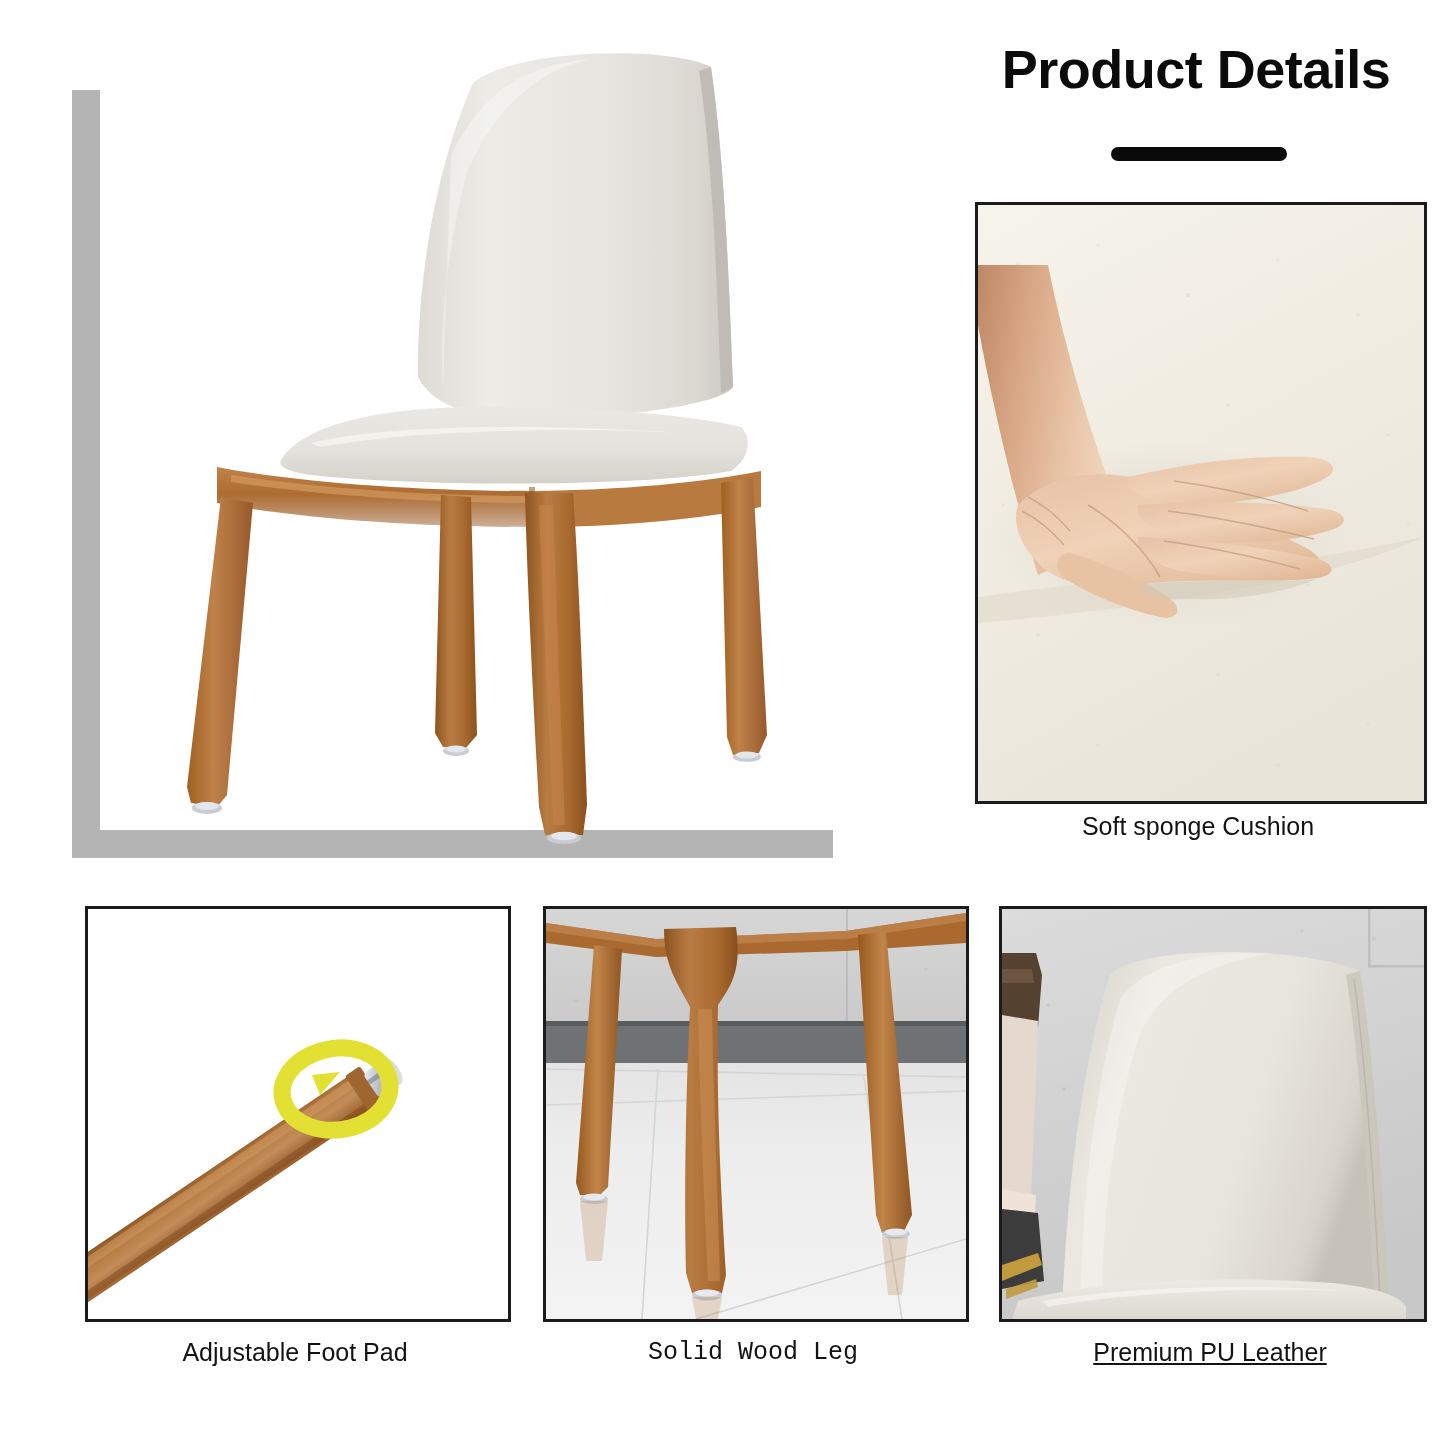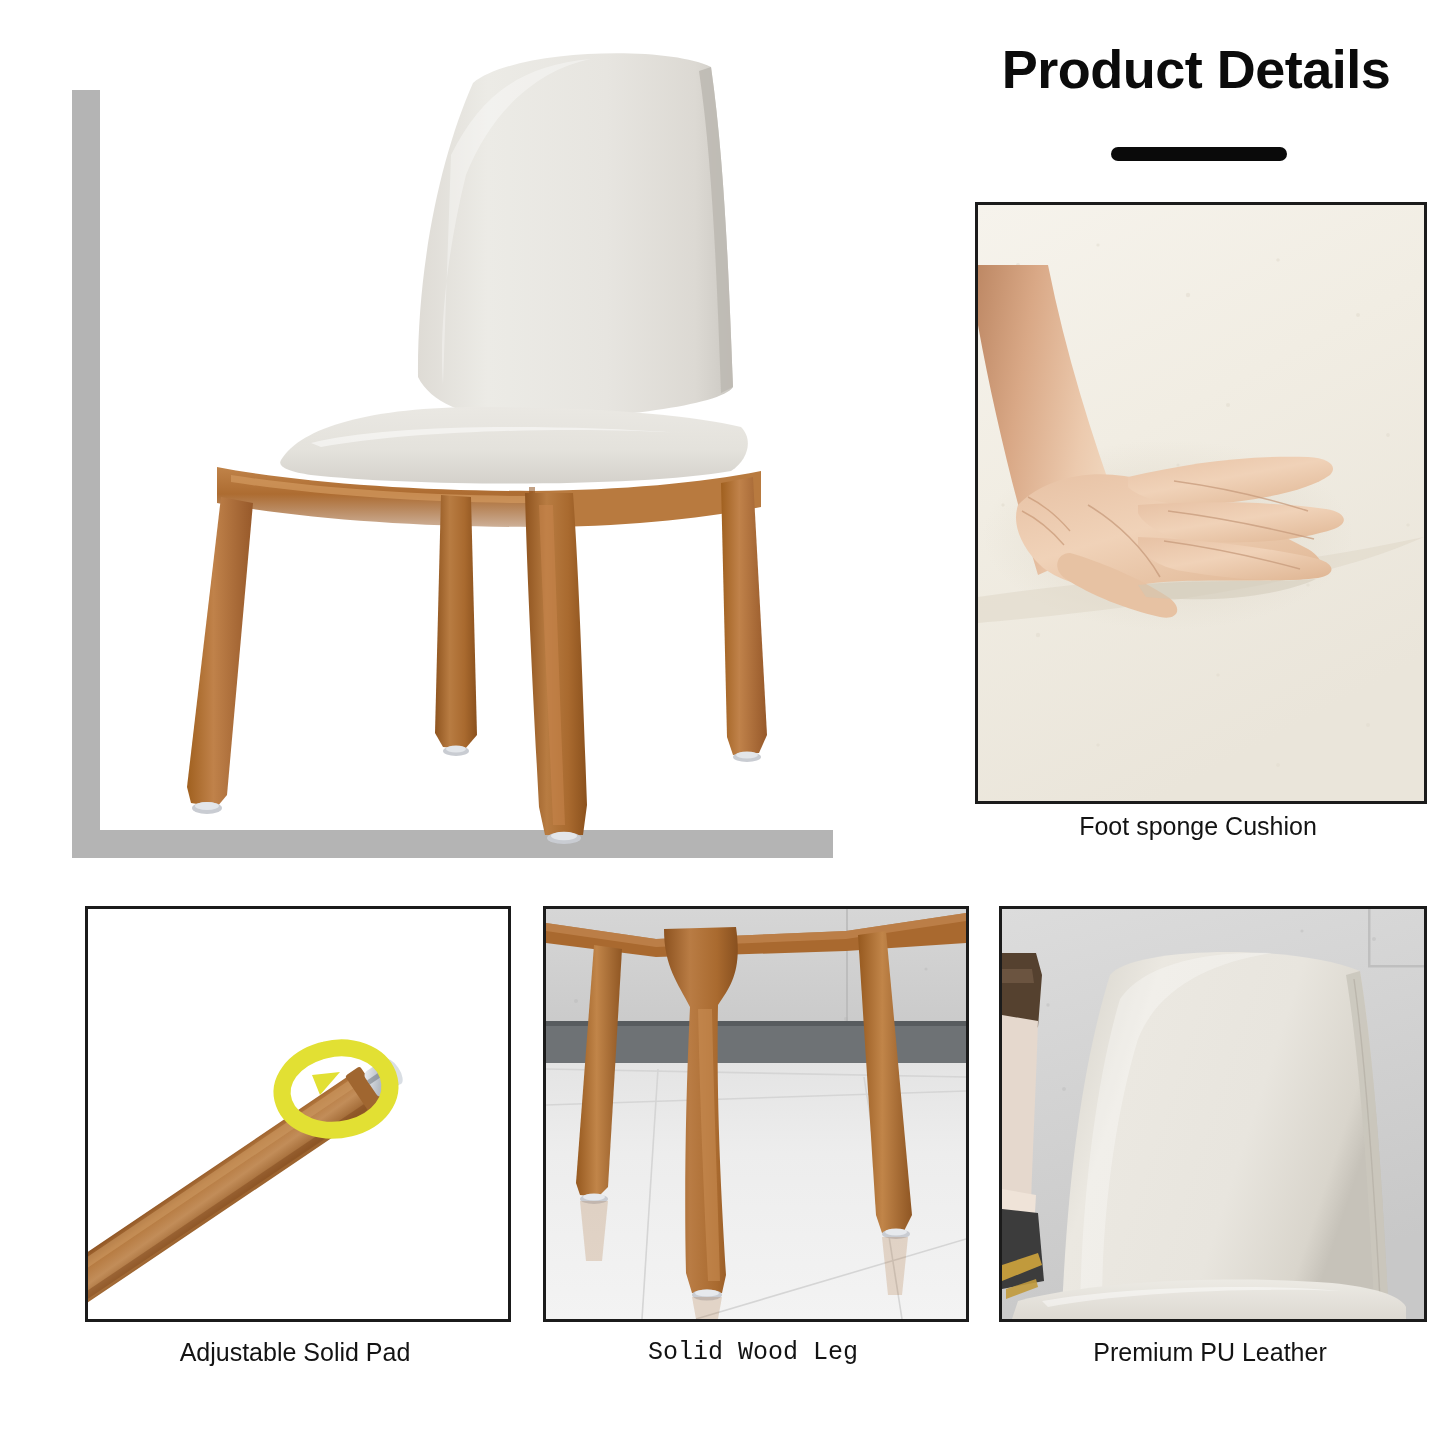--- a/index.html
+++ b/index.html
@@ -93,21 +93,21 @@
   #panel-cushion { left: 944px; top: 202px; width: 446px; height: 596px; }
   #cap-cushion   { left: 944px; top: 812px; width: 446px; }
 
   #panel-footpad { left: 54px;  top: 906px; width: 420px; height: 410px; }
   #cap-footpad   { left: 54px;  top: 1338px; width: 420px; }
 
   #panel-leg     { left: 512px; top: 906px; width: 420px; height: 410px; }
   #cap-leg       { left: 512px; top: 1338px; width: 420px; font-family: Liberation Mono, monospace; }
 
   #panel-leather { left: 968px; top: 906px; width: 422px; height: 410px; }
-  #cap-leather   { left: 968px; top: 1338px; width: 422px; }
+  #cap-leather   { left: 968px; top: 1338px; width: 422px; text-decoration: underline; }
 </style>
 </head>
 <body>
 
 <div id="page">
 
   <div class="page-title">Product Details</div>
   <div class="title-underline"></div>
 
   <div class="bracket-v"></div>
@@ -269,21 +269,21 @@
 
         <g stroke="#c2906d" stroke-width="1.4" fill="none" opacity="0.6">
           <path d="M50 292 C66 300 80 312 92 326"></path>
           <path d="M44 306 C60 314 74 326 86 340"></path>
         </g>
 
         <path d="M160 380 C220 374 286 378 338 374 C300 392 230 398 168 392 Z" fill="#cfc7b6" opacity="0.5"></path>
       </svg>
     </div>
   </div>
-  <div class="caption" id="cap-cushion">Foot sponge Cushion</div>
+  <div class="caption" id="cap-cushion">Soft sponge Cushion</div>
 
   <div class="panel" id="panel-footpad">
     <div class="panel-img">
       <svg viewBox="0 0 420 410" xmlns="http://www.w3.org/2000/svg" preserveAspectRatio="none">
         <defs>
           <linearGradient id="legDiagG" x1="0" y1="0" x2="0.2" y2="1">
             <stop offset="0%" stop-color="#8c5222"></stop>
             <stop offset="28%" stop-color="#b5793f"></stop>
             <stop offset="62%" stop-color="#c28d59"></stop>
             <stop offset="100%" stop-color="#9c6430"></stop>
@@ -314,21 +314,21 @@
                    C262 134 292 144 300 166
                    C308 190 290 212 262 219
                    C234 226 204 216 196 194
                    C188 172 206 150 233 142 Z" fill="none" stroke="#e2e033" stroke-width="17" stroke-linecap="round"></path>
 
           <path d="M224 166 L252 163 L232 186 Z" fill="#e2e033"></path>
         </g>
       </svg>
     </div>
   </div>
-  <div class="caption" id="cap-footpad">Adjustable Solid Pad</div>
+  <div class="caption" id="cap-footpad">Adjustable Foot Pad</div>
 
   <div class="panel" id="panel-leg">
     <div class="panel-img">
       <svg viewBox="0 0 420 410" xmlns="http://www.w3.org/2000/svg" preserveAspectRatio="none">
         <defs>
           <linearGradient id="wallG" x1="0" y1="0" x2="0" y2="1">
             <stop offset="0%" stop-color="#d6d6d6"></stop>
             <stop offset="100%" stop-color="#c6c6c6"></stop>
           </linearGradient>
           <linearGradient id="floorG" x1="0" y1="0" x2="0" y2="1">

